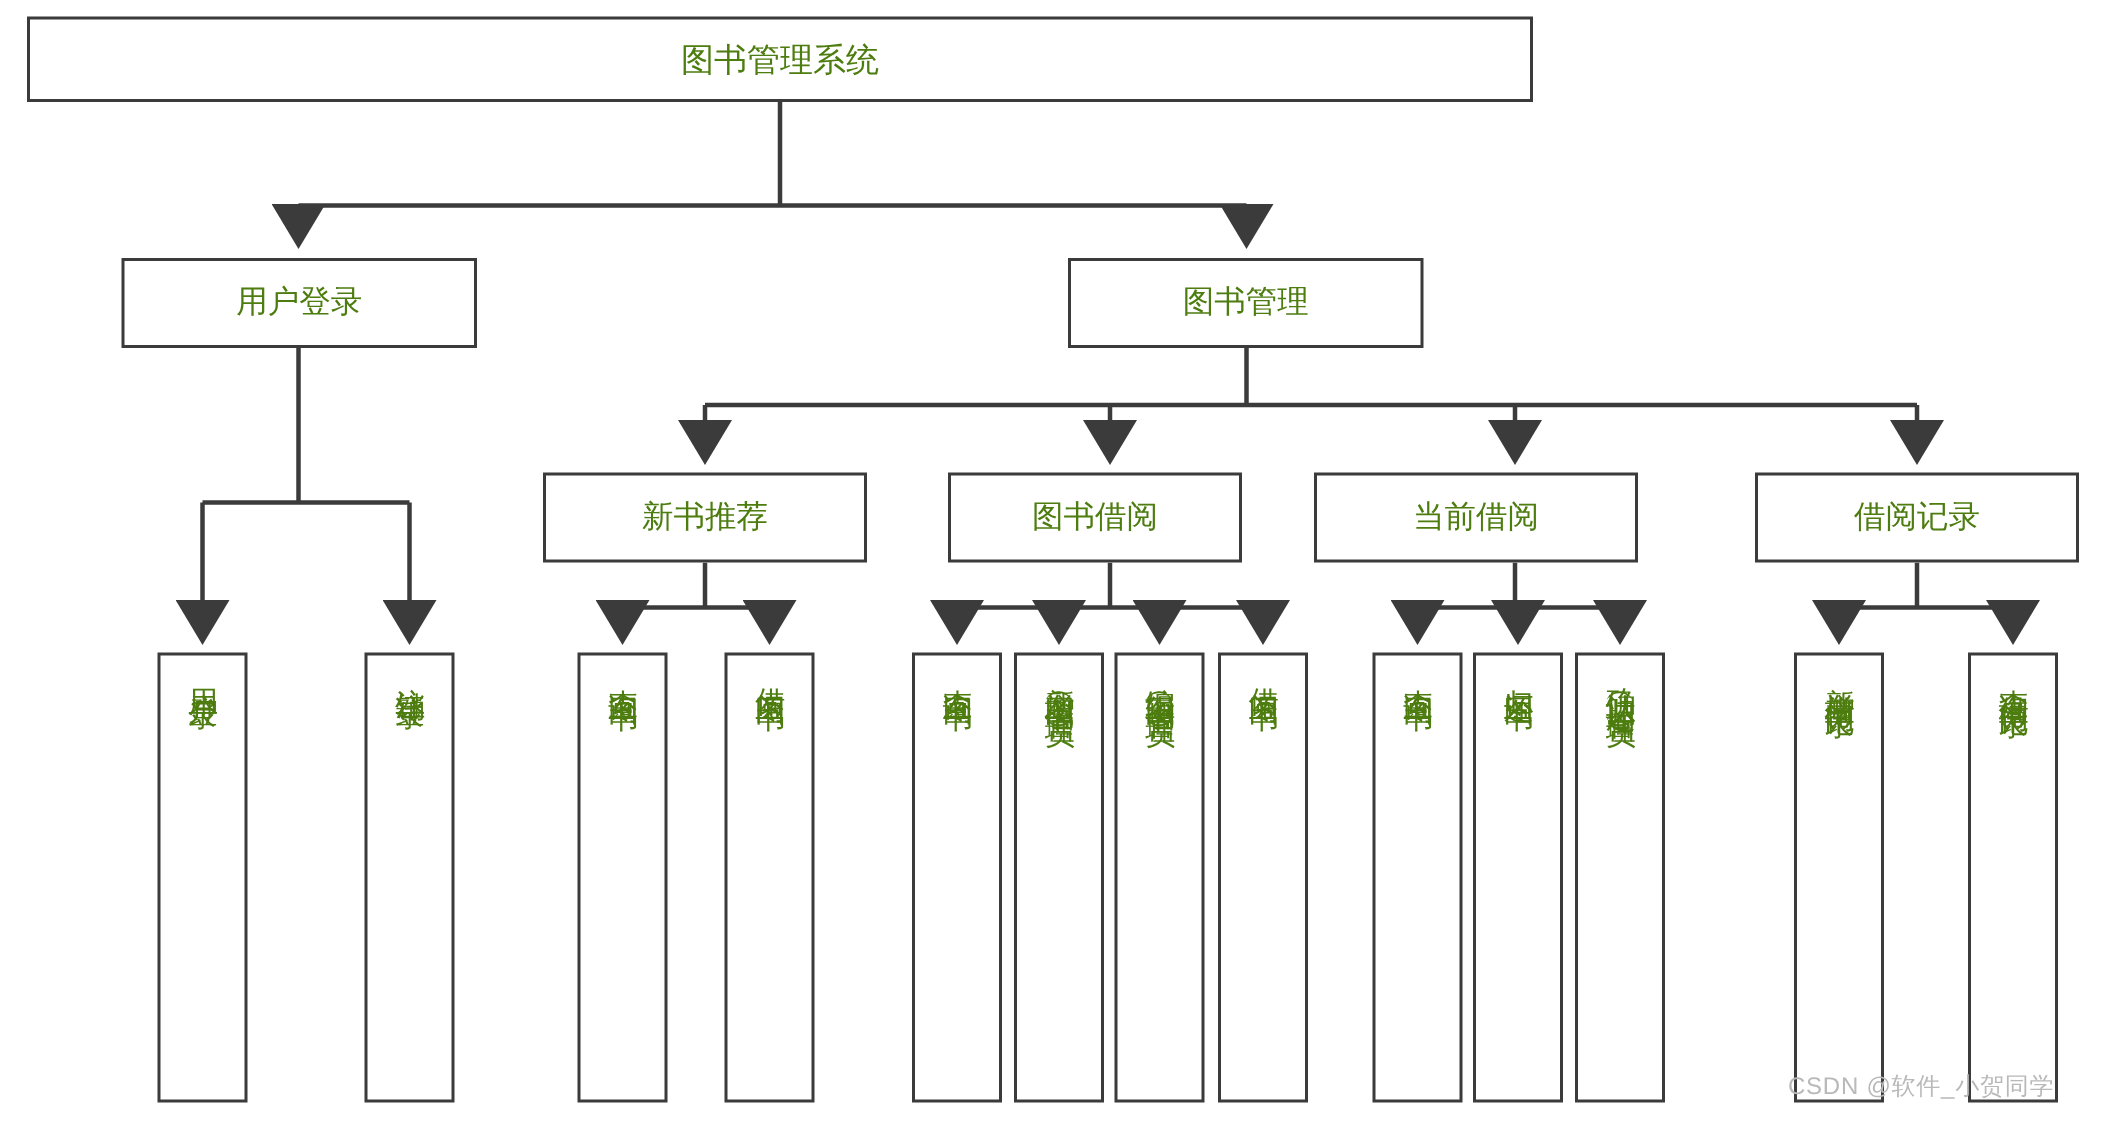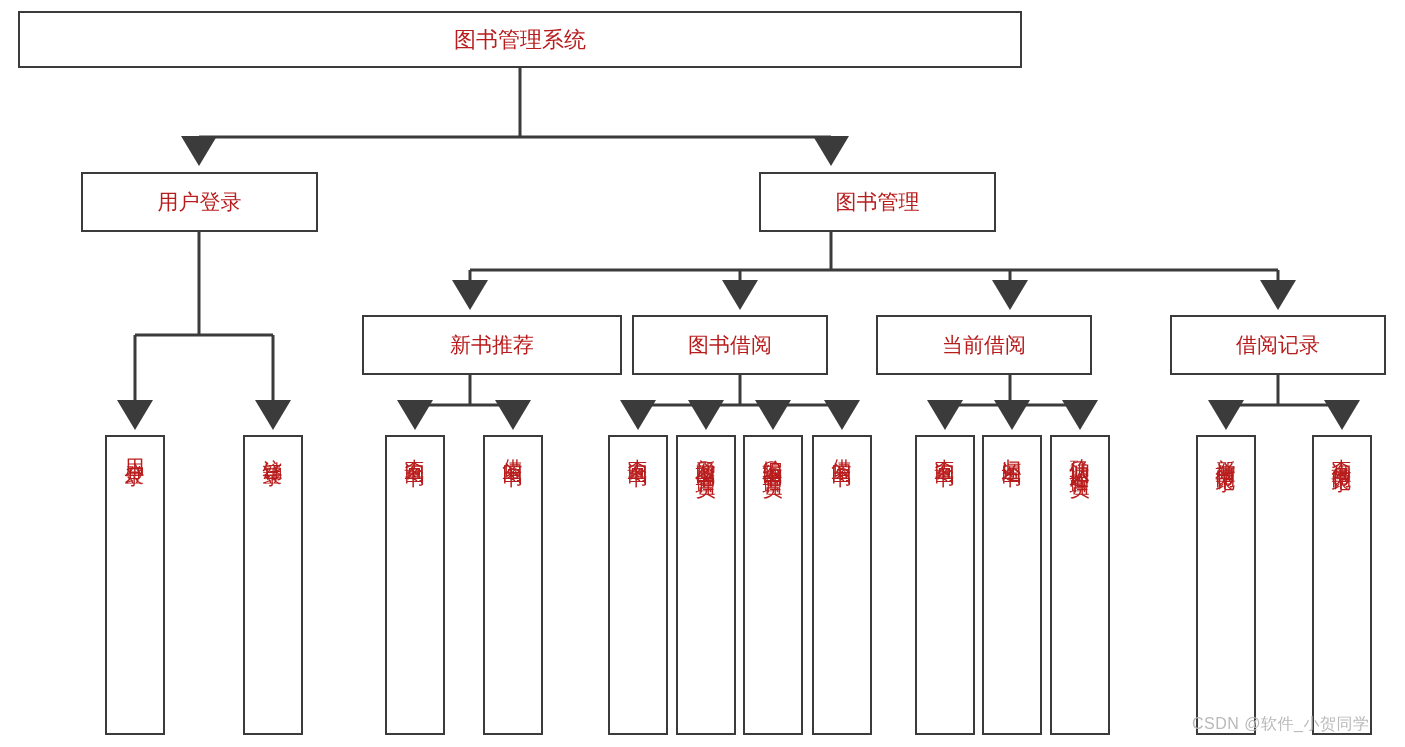--- a/index.html
+++ b/index.html
@@ -29,21 +29,21 @@
     position: absolute;
     box-sizing: border-box;
     background: #ffffff;
     border: 2px solid #3b3b3b;
     display: flex;
     align-items: center;
     justify-content: center;
     overflow: hidden;
   }
   .node .label {
-    color: #b91c1c;
+    color: #4d7c0f;
     text-align: center;
     line-height: 1.18;
     white-space: nowrap;
   }
   .node.horiz .label {
     font-size: 21px;
   }
   .node.root .label {
     font-size: 22px;
   }
@@ -123,25 +123,25 @@
   </svg>
 
   <div class="node root horiz" style="left:18px; top:11px; width:1004px; height:57px;">
     <span class="label">图书管理系统</span>
   </div>
 
   <div class="node horiz" style="left:81px; top:172px; width:237px; height:60px;">
     <span class="label">用户登录</span>
   </div>
 
-  <div class="node horiz" style="left:712px; top:172px; width:237px; height:60px;margin-left:47px;">
+  <div class="node horiz" style="left:712px; top:172px; width:237px; height:60px;">
     <span class="label">图书管理</span>
   </div>
 
-  <div class="node horiz" style="left:362px; top:315px; width:260px; height:60px;">
+  <div class="node horiz" style="left:362px; top:315px; width:216px; height:60px;">
     <span class="label">新书推荐</span>
   </div>
 
   <div class="node horiz" style="left:632px; top:315px; width:196px; height:60px;">
     <span class="label">图书借阅</span>
   </div>
 
   <div class="node horiz" style="left:876px; top:315px; width:216px; height:60px;">
     <span class="label">当前借阅</span>
   </div>

